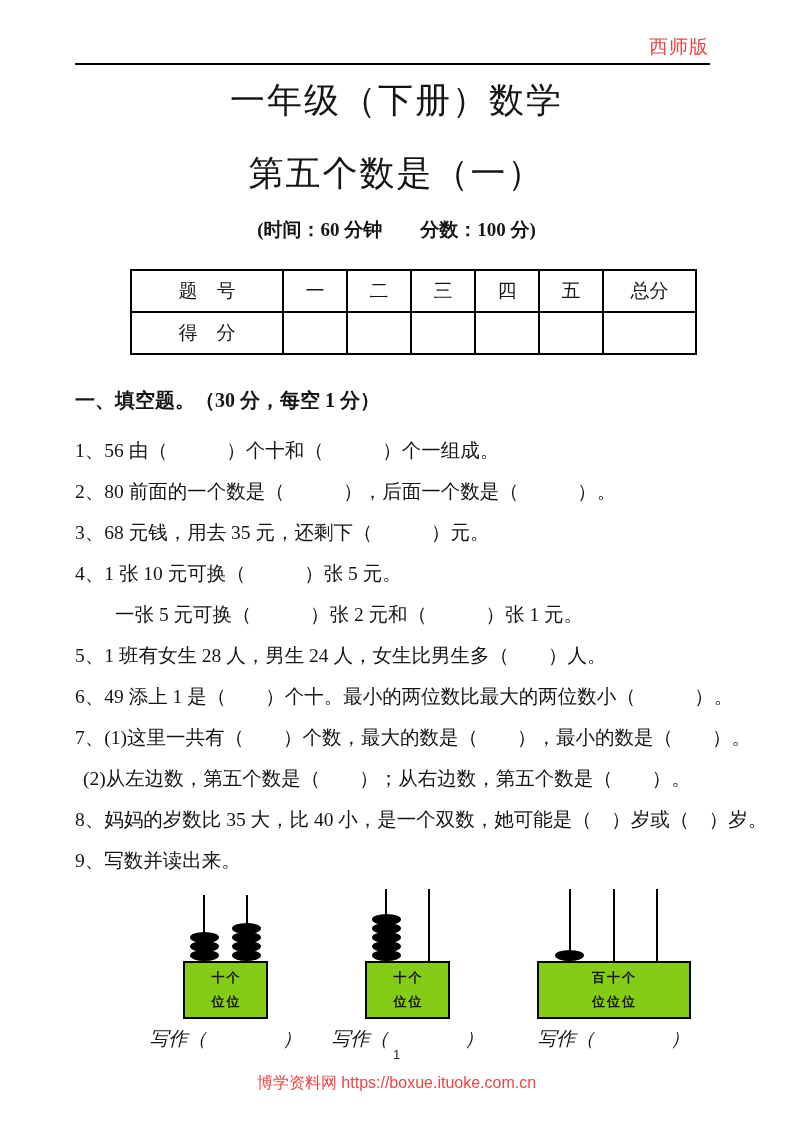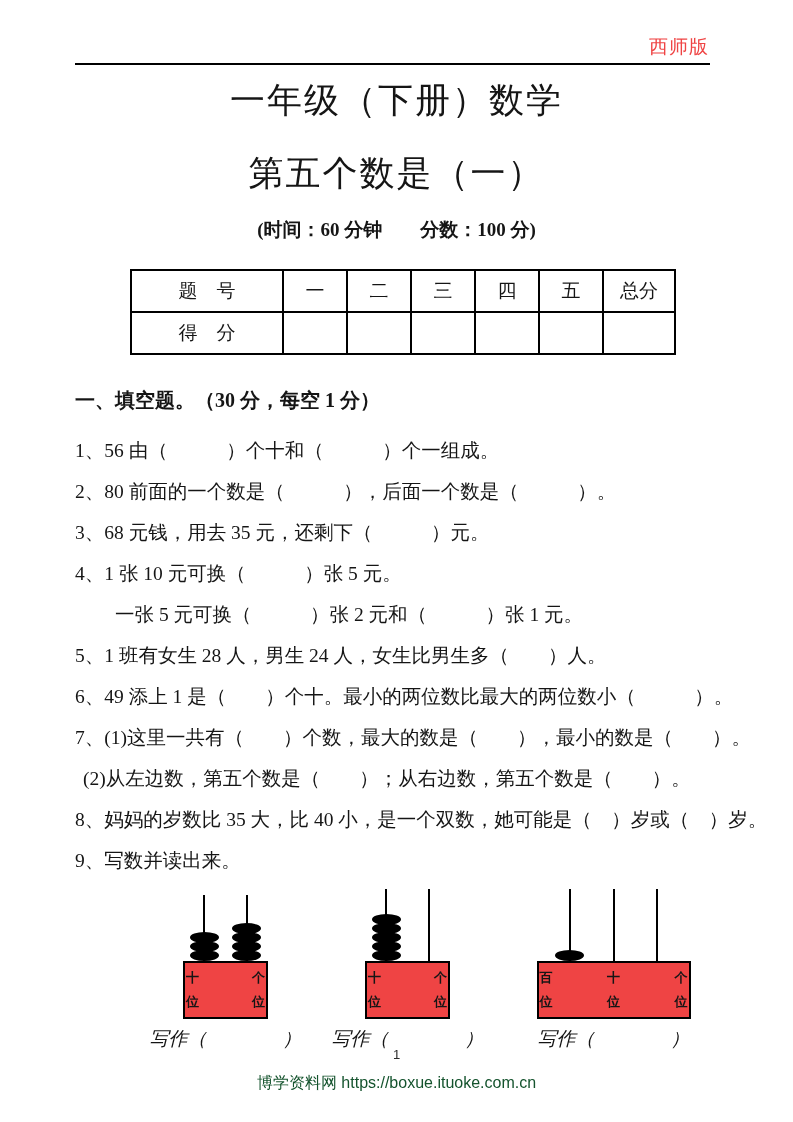--- a/index.html
+++ b/index.html
@@ -16,21 +16,21 @@
   .title { text-align:center; font-size:35px; font-weight:400; letter-spacing:2px; }
   .title1 { margin-top:1px; }
   .title2 { margin-top:26px; }
   .info-line { text-align:center; font-size:19px; font-weight:700; margin-top:20px; }
 
   table.score { border-collapse:collapse; margin:26px 0 0 55px; table-layout:fixed; }
   table.score td { border:2px solid #000; height:42px; text-align:center;
                    font-size:19px; vertical-align:middle; }
   td.c-label { width:152px; }
   td.c-num { width:64px; }
-  td.c-total { width:72px; }
+  td.c-total { width:93px; }
 
   .sec-heading { margin-top:32px; font-size:20px; font-weight:700; }
 
   .q { font-size:19.5px; line-height:26px; margin:15px 0; white-space:nowrap; }
   .q.first { margin-top:24px; }
   .indent-lg { margin-left:40px; }
   .indent-sm { margin-left:8px; }
 
   .abacus-row { display:flex; align-items:flex-end; margin-top:4px; margin-left:62px; }
   .fig { display:flex; flex-direction:column; align-items:center; }
@@ -41,32 +41,32 @@
   .rod-row { display:flex; width:85px; }
   .fig3 .rod-row { width:131px; }
   .rod-col { flex:1; position:relative; display:flex; flex-direction:column;
              justify-content:flex-end; align-items:center; height:66px; }
   .fig2 .rod-col, .fig3 .rod-col { height:72px; }
   .rod-line { position:absolute; top:0; bottom:0; left:50%; width:2px;
               margin-left:-1px; background:#000; }
   .beads { position:relative; display:flex; flex-direction:column; align-items:center; }
   .bead { width:29px; height:11px; background:#000; border-radius:50%; margin-top:-2px; }
 
-  .label-box { display:flex; justify-content:space-between; align-items:center;
-               border:2px solid #000; width:85px; height:58px; background:#ef4444; position:relative; z-index:2; }
+  .label-box { display:flex; justify-content:center; align-items:center;
+               border:2px solid #000; width:85px; height:58px; background:#84cc16; position:relative; z-index:2; }
   .fig3 .label-box { width:154px; }
   .place-label { width:15px; font-size:13px; font-weight:700; line-height:1.85;
                  text-align:center; word-break:break-all; }
 
   .fig-caption { font-size:19px; margin-top:7px; white-space:nowrap;font-style:italic; }
 
   .page-num { position:absolute; bottom:60px; left:0; width:100%; text-align:center;
               font-size:13px; color:#2b2b2b; font-family:"Liberation Sans",sans-serif; }
   .footer-line { position:absolute; bottom:28px; left:0; width:100%; text-align:center;
-                 font-size:16px; color:#14532d; font-family:"Liberation Sans",sans-serif; }
+                 font-size:16px; color:#ef4444; font-family:"Liberation Sans",sans-serif; }
 </style>
 </head>
 <body>
 
 <div class="page">
 
   <div class="edition">西师版</div>
   <div class="top-rule"></div>
 
   <div class="content">

